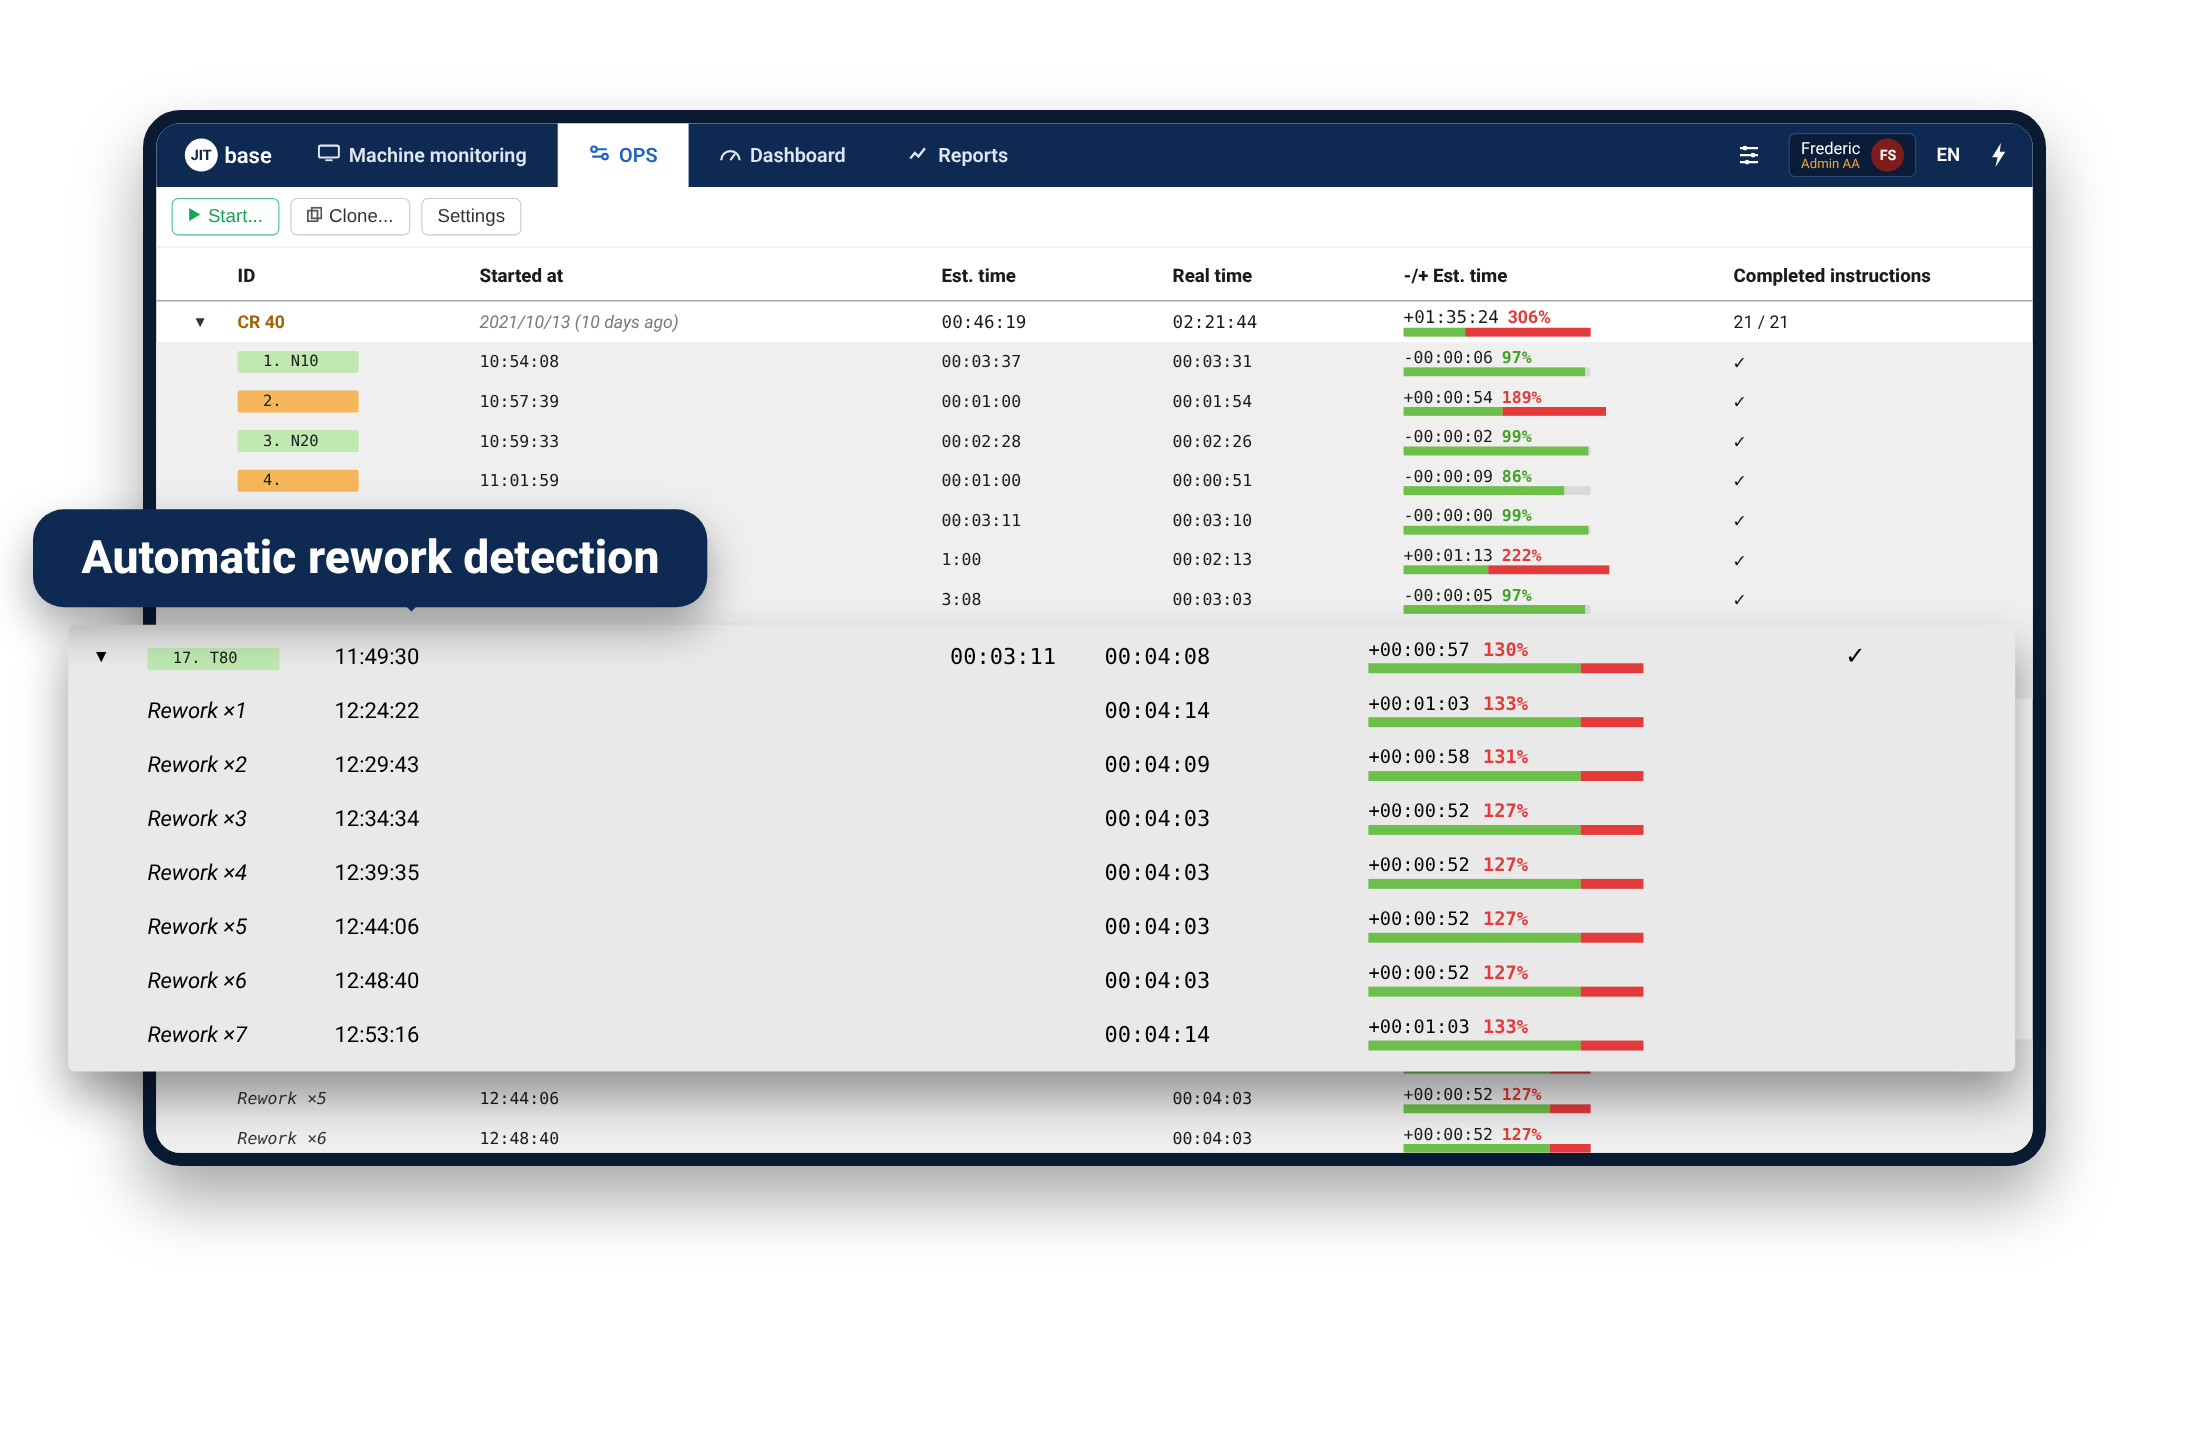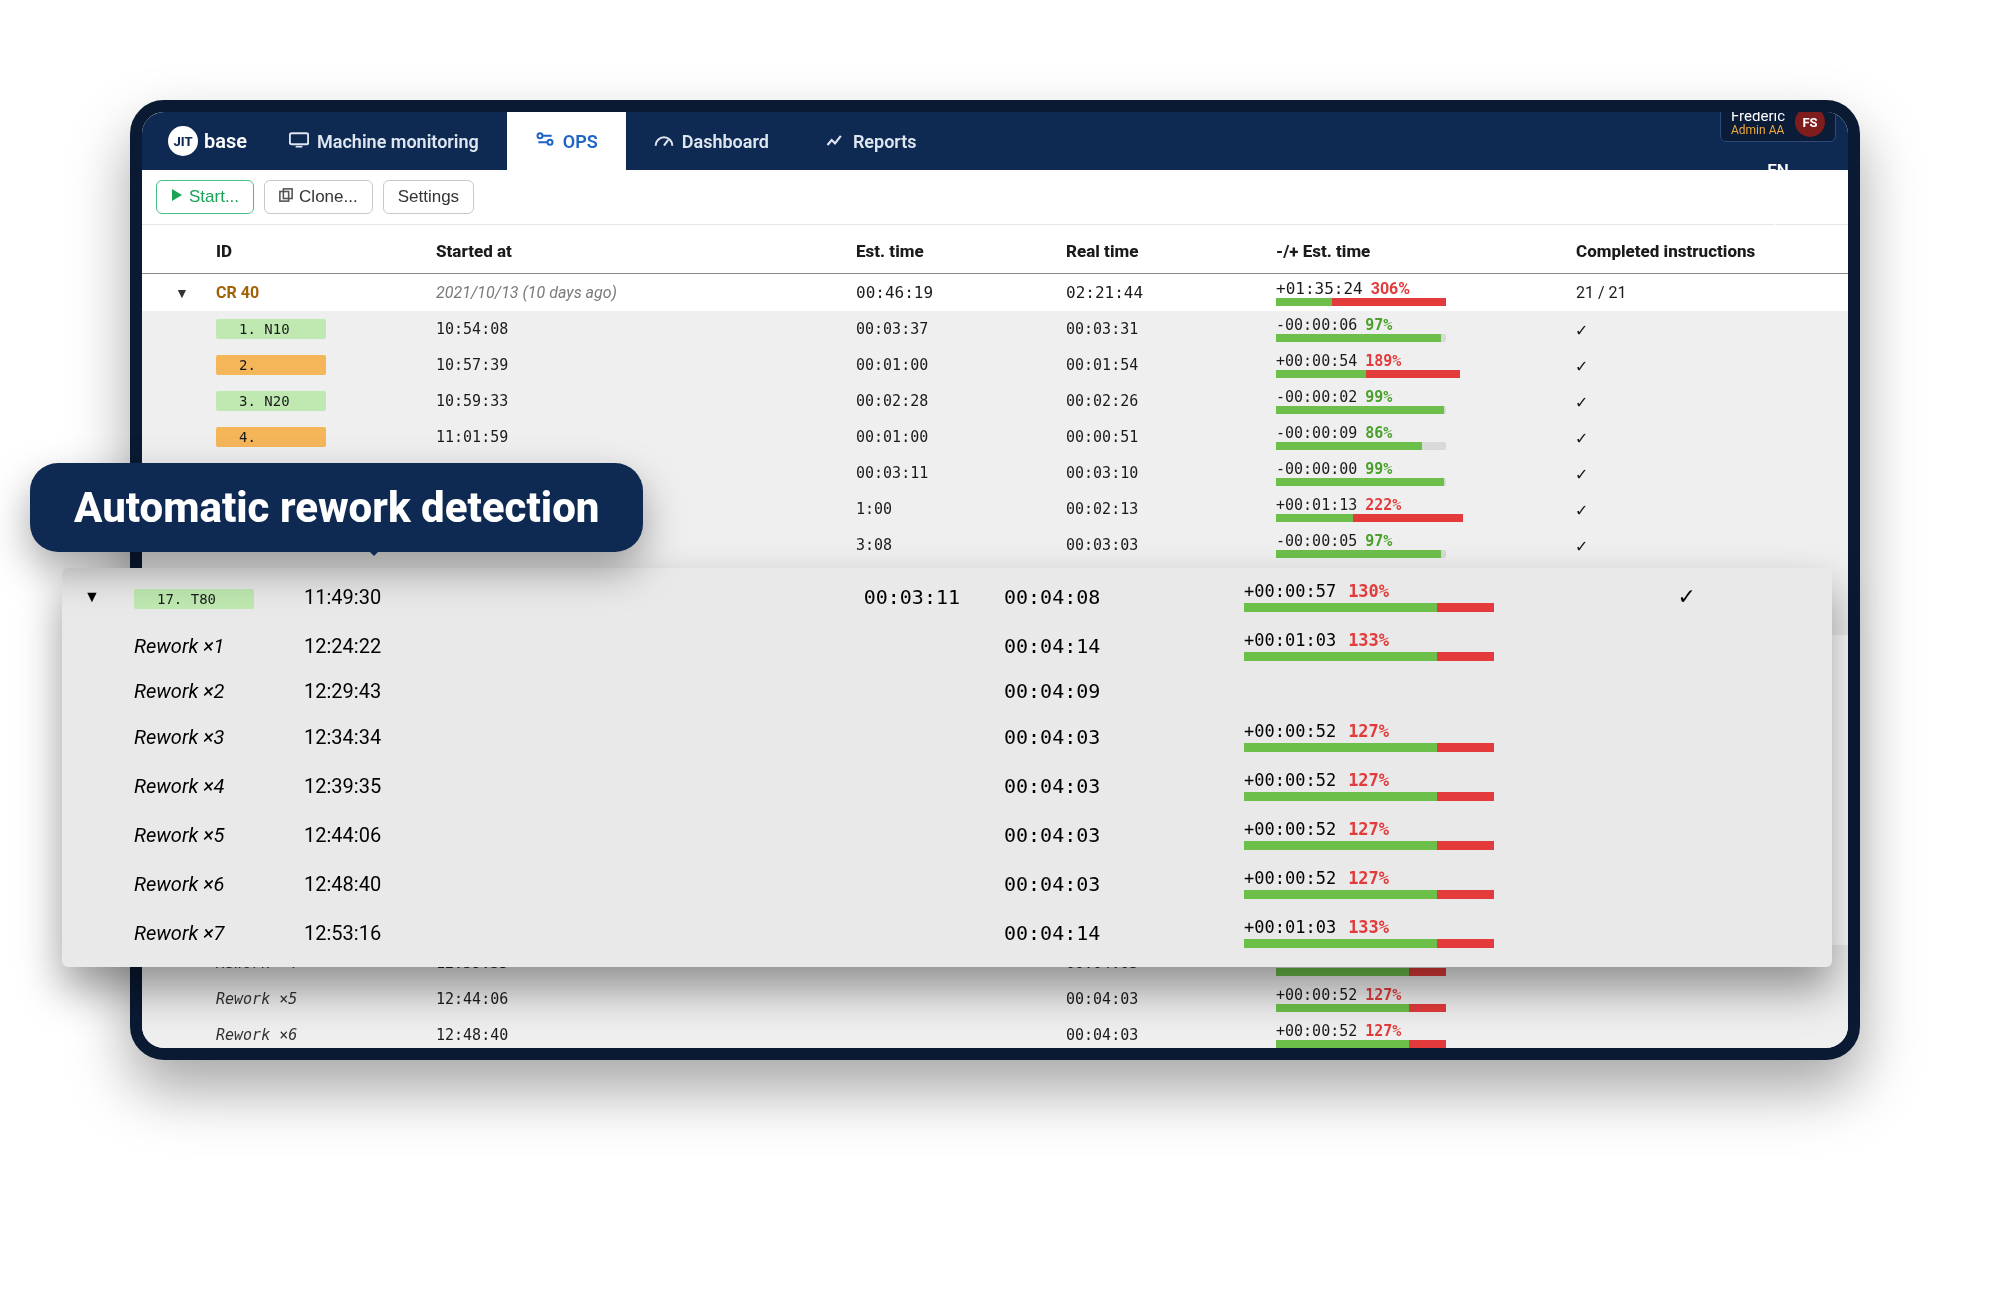--- a/index.html
+++ b/index.html
@@ -61,21 +61,20 @@
     cursor: pointer;
   }
   .nav-tab.active {
     background: #fff;
     color: #1e63c8;
   }
   .nav-right {
     display: flex;
     align-items: center;
     gap: 18px;
-    flex-direction: column;
   }
   .icon-btn {
     width: 36px; height: 36px;
     display: flex; align-items: center; justify-content: center;
     color: #fff;
     cursor: pointer;
   }
   .user-chip {
     display: flex;
     align-items: center;
@@ -643,20 +642,32 @@
       </div>
     </div>
     <div class="ocell"></div>
       </div>
       <div class="orow">
     <div class="ocell"></div>
     <div class="ocell o-rework">Rework ×2</div>
     <div class="ocell">12:29:43</div>
     <div class="ocell"></div>
     <div class="ocell mono">00:04:09</div>
+    <div class="ocell">
+      <div class="o-delta">
+        <div class="line">
+              <span>+00:00:58</span>
+              <span class="pct red">131%</span>
+            </div>
+        <div class="o-bar">
+              <div class="g" style="width:77%"></div>
+              <div class="r" style="left:77%;width:23%"></div>
+            </div>
+      </div>
+    </div>
     <div class="ocell"></div>
       </div>
       <div class="orow">
     <div class="ocell"></div>
     <div class="ocell o-rework">Rework ×3</div>
     <div class="ocell">12:34:34</div>
     <div class="ocell"></div>
     <div class="ocell mono">00:04:03</div>
     <div class="ocell">
       <div class="o-delta">

